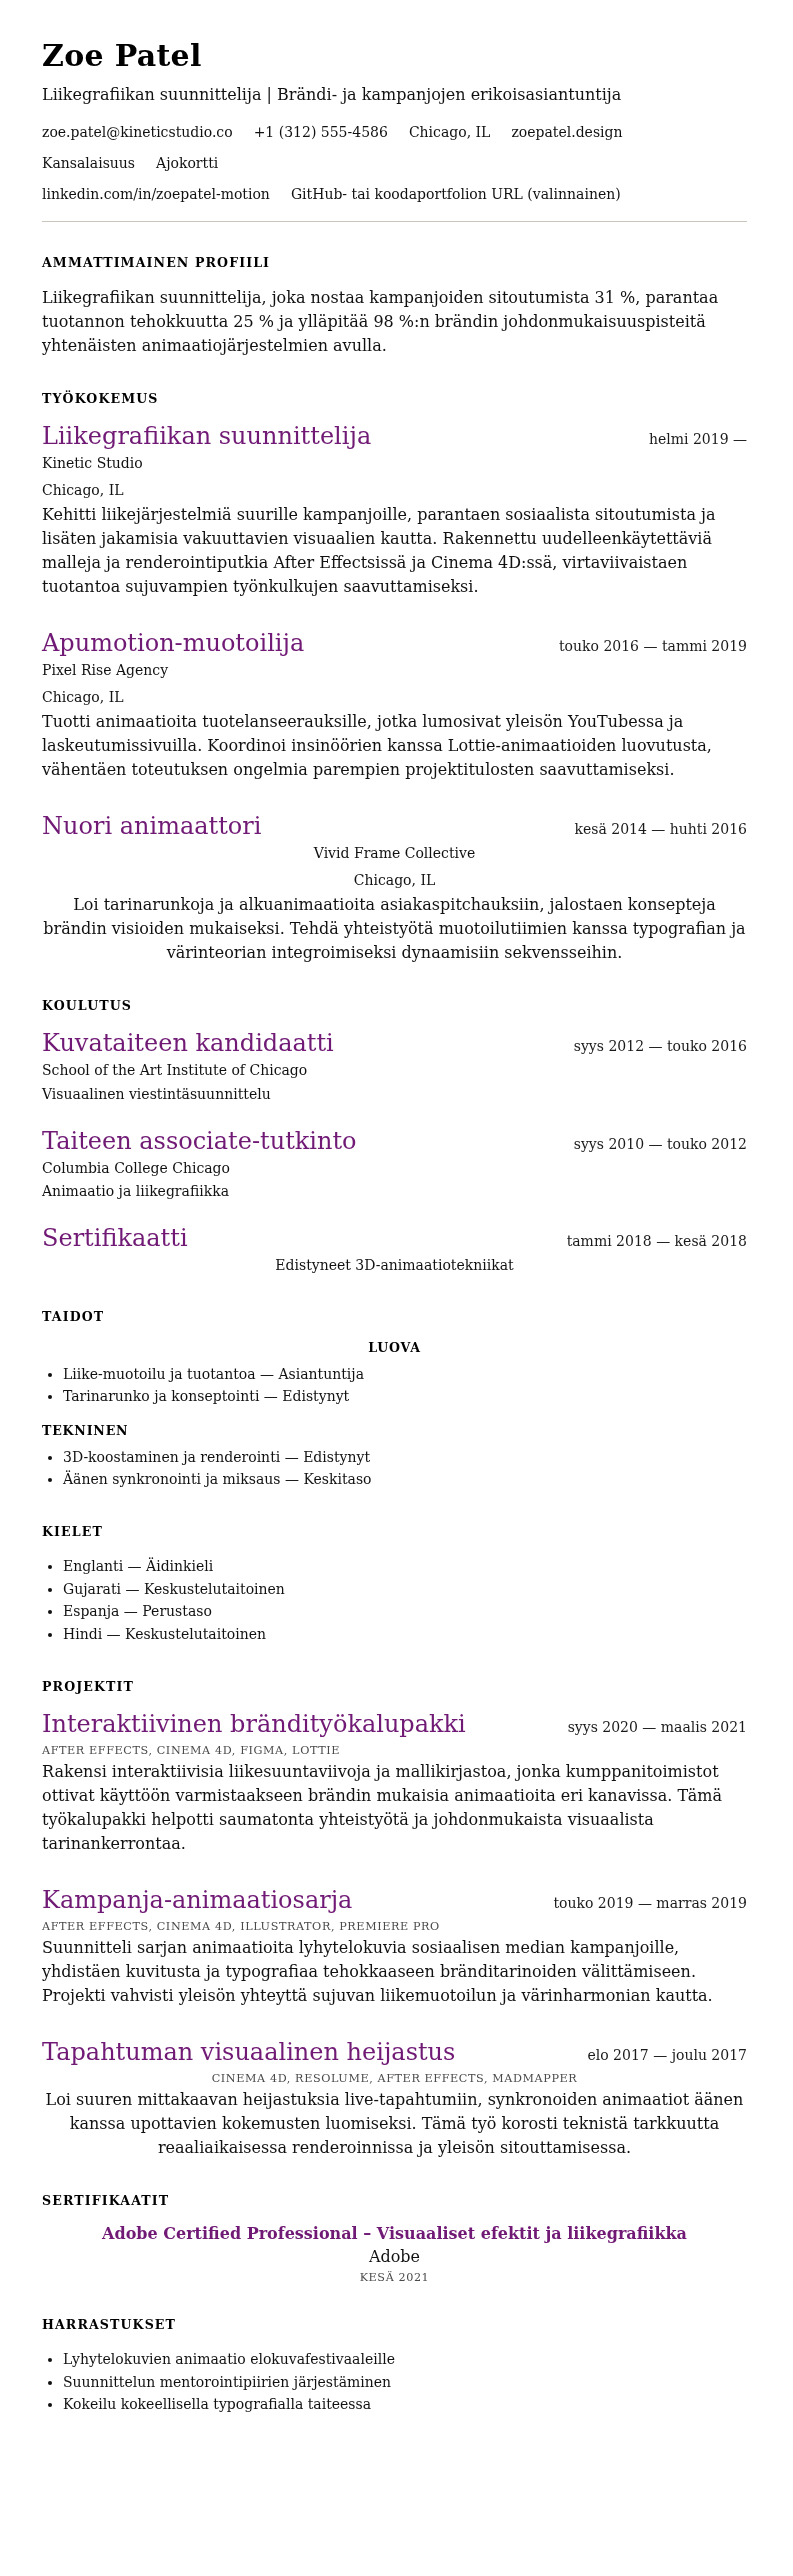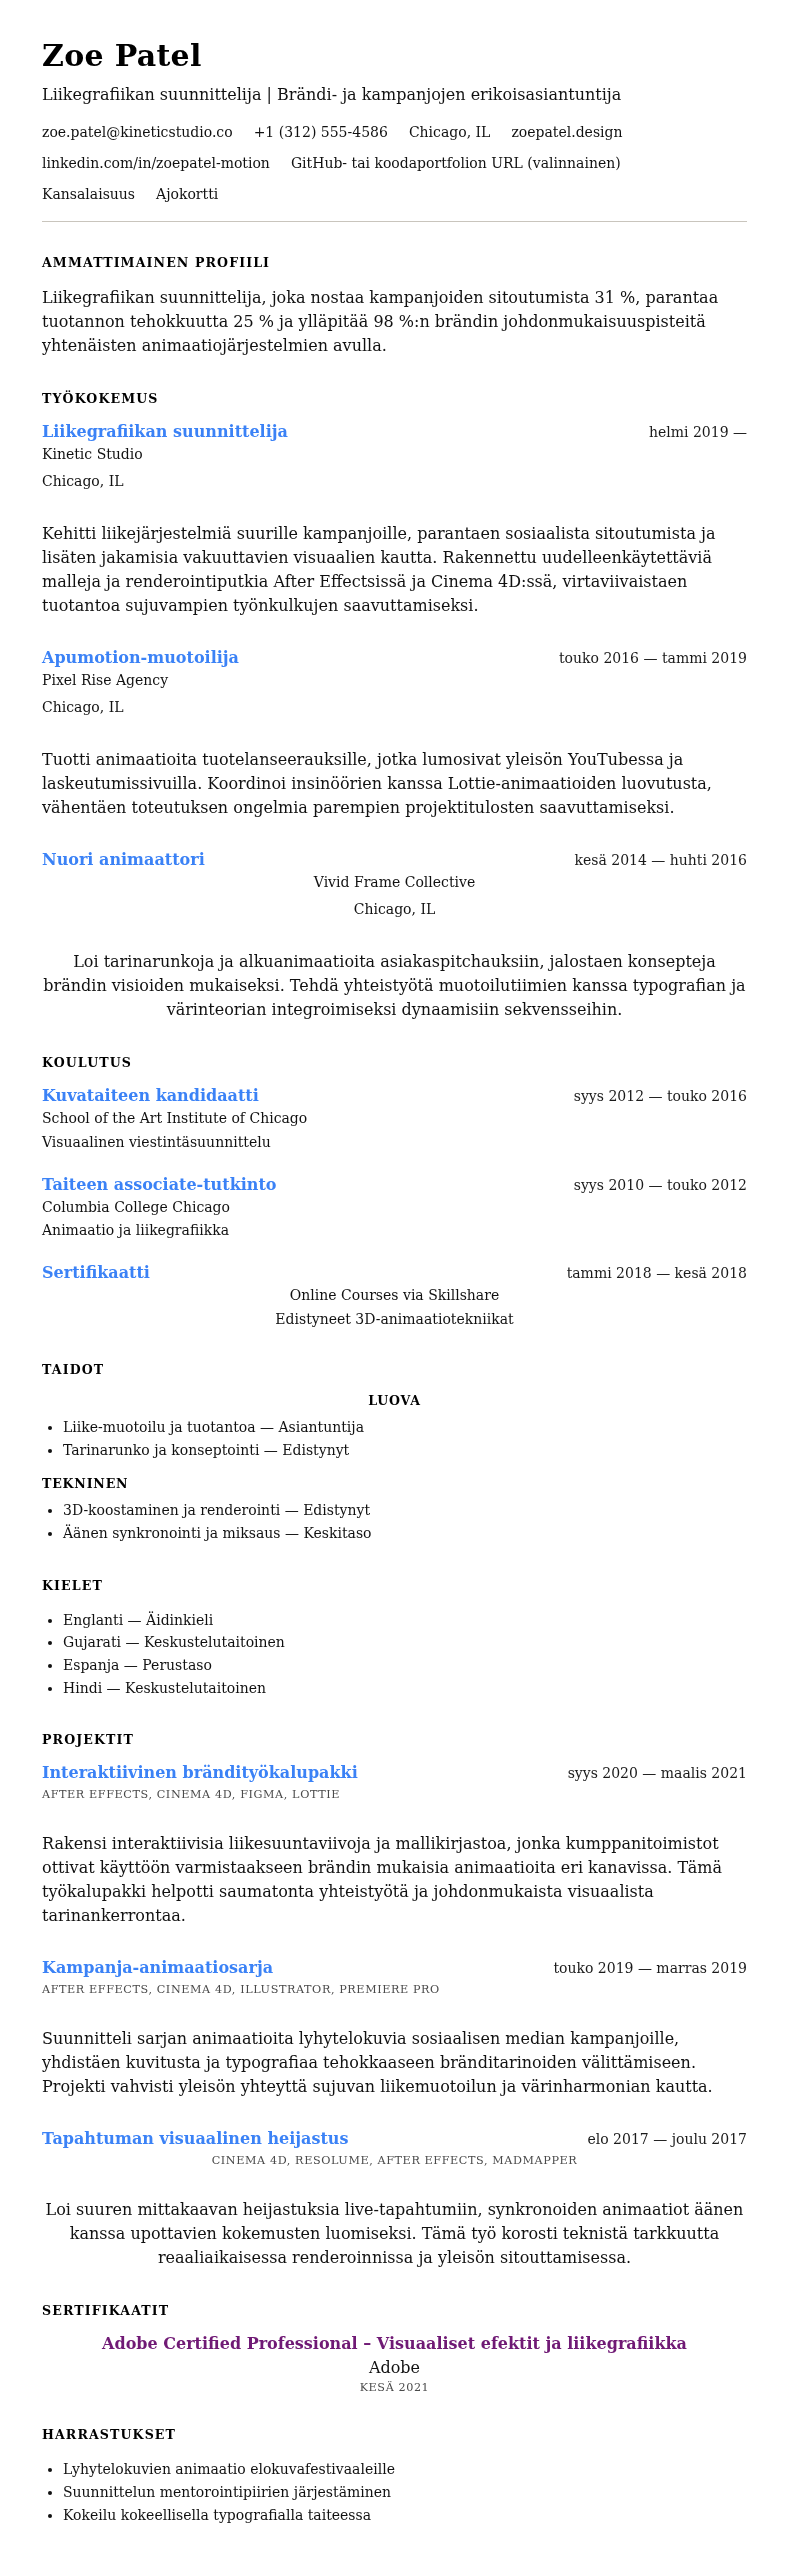--- a/index.html
+++ b/index.html
@@ -60,39 +60,39 @@
   
   .entry { margin-bottom: 30px; }
   .entry:last-child { margin-bottom: 0; text-align: center; }
   .entry-head {
     display: flex;
     justify-content: space-between;
     align-items: baseline;
     gap: 16px;
   }
   .entry-title {
-    font-size: 16px;
-    font-weight: 700;
-    color: #3b82f6;
+    font-size: 24px;
+    font-weight: 400;
+    color: #701a75;
   }
   .entry-dates {
     font-size: 14px;
     white-space: nowrap;
     color: #1a1a1a;
   }
   .entry-sub {
     font-size: 14px;
     line-height: 1.45;
     margin-top: 3.3px;
   }
   .entry-loc { margin-top: 6px; }
   .entry-desc {
     font-size: 16px;
     line-height: 1.5;
-    margin-top: 31px;
+    margin-top: 3px;
   }
   .entry-stack {
     font-size: 11.2px;
     letter-spacing: 0.6px;
     color: #4a4a4a;
     margin-top: 6px;
   }
 
   
   .group-h {
@@ -138,27 +138,27 @@
     <h1 class="person-name">Zoe Patel</h1>
     <div class="headline">Liikegrafiikan suunnittelija | Brändi- ja kampanjojen erikoisasiantuntija</div>
 
     <div class="contact-row">
       <span>zoe.patel@kineticstudio.co</span>
       <span>+1 (312) 555-4586</span>
       <span>Chicago, IL</span>
       <span>zoepatel.design</span>
     </div>
     <div class="contact-row">
+      <span>Kansalaisuus</span>
+      <span>Ajokortti</span>
+    </div>
+    <div class="contact-row">
       <span>linkedin.com/in/zoepatel-motion</span>
       <span>GitHub- tai koodaportfolion URL (valinnainen)</span>
     </div>
-    <div class="contact-row">
-      <span>Kansalaisuus</span>
-      <span>Ajokortti</span>
-    </div>
   </header>
 
   <hr class="divider">
 
   <section class="section">
     <h2 class="sec-h">AMMATTIMAINEN PROFIILI</h2>
     <p class="body-text">Liikegrafiikan suunnittelija, joka nostaa kampanjoiden sitoutumista 31 %, parantaa tuotannon tehokkuutta 25 % ja ylläpitää 98 %:n brändin johdonmukaisuuspisteitä yhtenäisten animaatiojärjestelmien avulla.</p>
   </section>
 
   <section class="section">
@@ -214,21 +214,20 @@
       </div>
       <div class="entry-sub">Columbia College Chicago</div>
       <div class="entry-sub">Animaatio ja liikegrafiikka</div>
     </article>
 
     <article class="entry" style="margin-bottom:8px">
       <div class="entry-head">
         <h3 class="entry-title">Sertifikaatti</h3>
         <span class="entry-dates">tammi 2018 — kesä 2018</span>
       </div>
-      <div class="entry-sub">Online Courses via Skillshare</div>
       <div class="entry-sub">Edistyneet 3D-animaatiotekniikat</div>
     </article>
   </section>
 
   <section class="section">
     <h2 class="sec-h">TAIDOT</h2>
 
     <h3 class="group-h">LUOVA</h3>
     <ul class="plain-list">
       <li>Liike-muotoilu ja tuotantoa — Asiantuntija</li>

